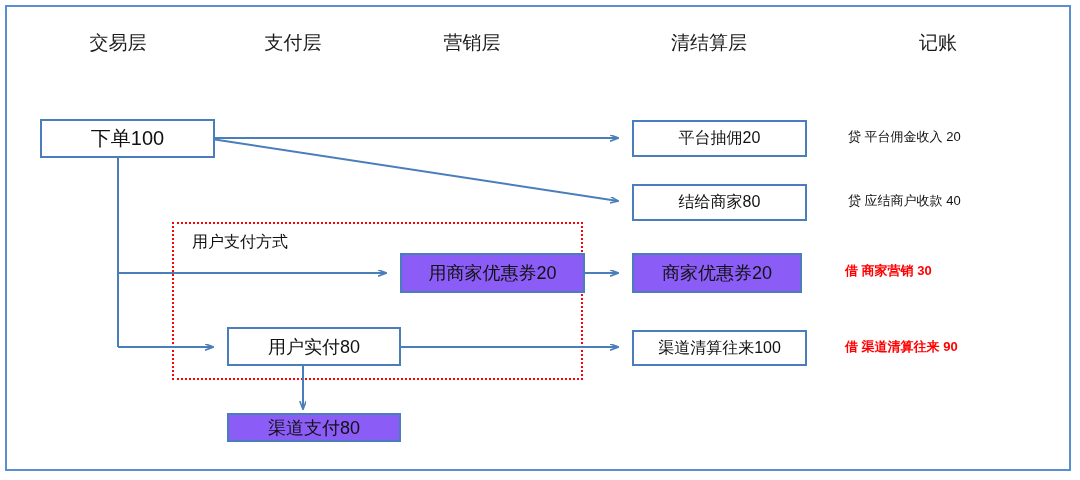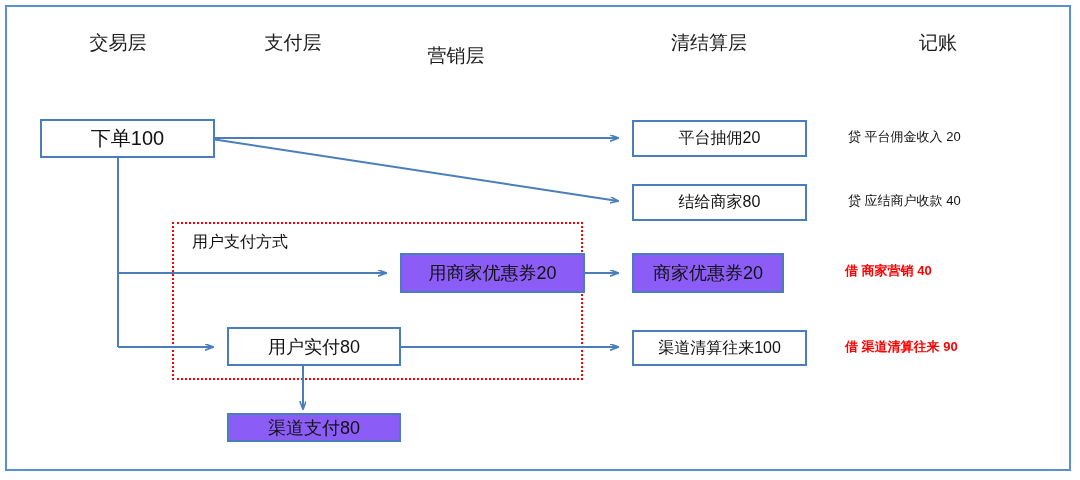--- a/index.html
+++ b/index.html
@@ -83,21 +83,21 @@
 </style>
 </head>
 <body>
 
 <div id="canvas">
 
   <div class="frame"></div>
 
   <div class="col-header" style="left:118px; top:30px;">交易层</div>
   <div class="col-header" style="left:293px; top:30px;">支付层</div>
-  <div class="col-header" style="left:456px; top:30px;margin-top:13px;">营销层</div>
+  <div class="col-header" style="left:472px; top:30px;">营销层</div>
   <div class="col-header" style="left:709px; top:30px;">清结算层</div>
   <div class="col-header" style="left:938px; top:30px;">记账</div>
 
   <div class="group-box" style="left:172px; top:222px; width:411px; height:158px;"></div>
   <div class="group-label" style="left:192px; top:232px;">用户支付方式</div>
 
   <svg class="wires" viewBox="0 0 1080 480">
     <defs>
       <marker id="arrow" markerWidth="9" markerHeight="9" refX="8" refY="3.2" orient="auto" markerUnits="userSpaceOnUse">
         <path d="M0,0 L8.5,3.2 L0,6.4" fill="none" stroke="#4a7ebb" stroke-width="1.6"></path>
@@ -124,29 +124,29 @@
   </svg>
 
   <div class="node big" style="left:30px; top:119px; width:175px; height:39px;">下单100</div>
 
   <div class="node" style="left:622px; top:120px; width:175px; height:37px;">平台抽佣20</div>
 
   <div class="node" style="left:622px; top:184px; width:175px; height:37px;">结给商家80</div>
 
   <div class="node mid fill" style="left:390px; top:253px; width:185px; height:40px;">用商家优惠券20</div>
 
-  <div class="node mid fill" style="left:622px; top:253px; width:152px; height:40px;">商家优惠券20</div>
+  <div class="node mid fill" style="left:622px; top:253px; width:170px; height:40px;">商家优惠券20</div>
 
   <div class="node mid" style="left:217px; top:327px; width:174px; height:39px;">用户实付80</div>
 
   <div class="node" style="left:622px; top:330px; width:175px; height:36px;text-align:right;">渠道清算往来100</div>
 
   <div class="node mid fill" style="left:217px; top:413px; width:174px; height:29px;">渠道支付80</div>
 
   <div class="ledger" style="left:848px; top:128px;">贷 平台佣金收入 20</div>
 
   <div class="ledger" style="left:848px; top:192px;">贷 应结商户收款 40</div>
 
-  <div class="ledger debit" style="left:845px; top:262px;">借 商家营销 40</div>
+  <div class="ledger debit" style="left:845px; top:262px;">借 商家营销 30</div>
 
   <div class="ledger debit" style="left:845px; top:338px;">借 渠道清算往来 90</div>
 
 </div>
 
 </body></html>

